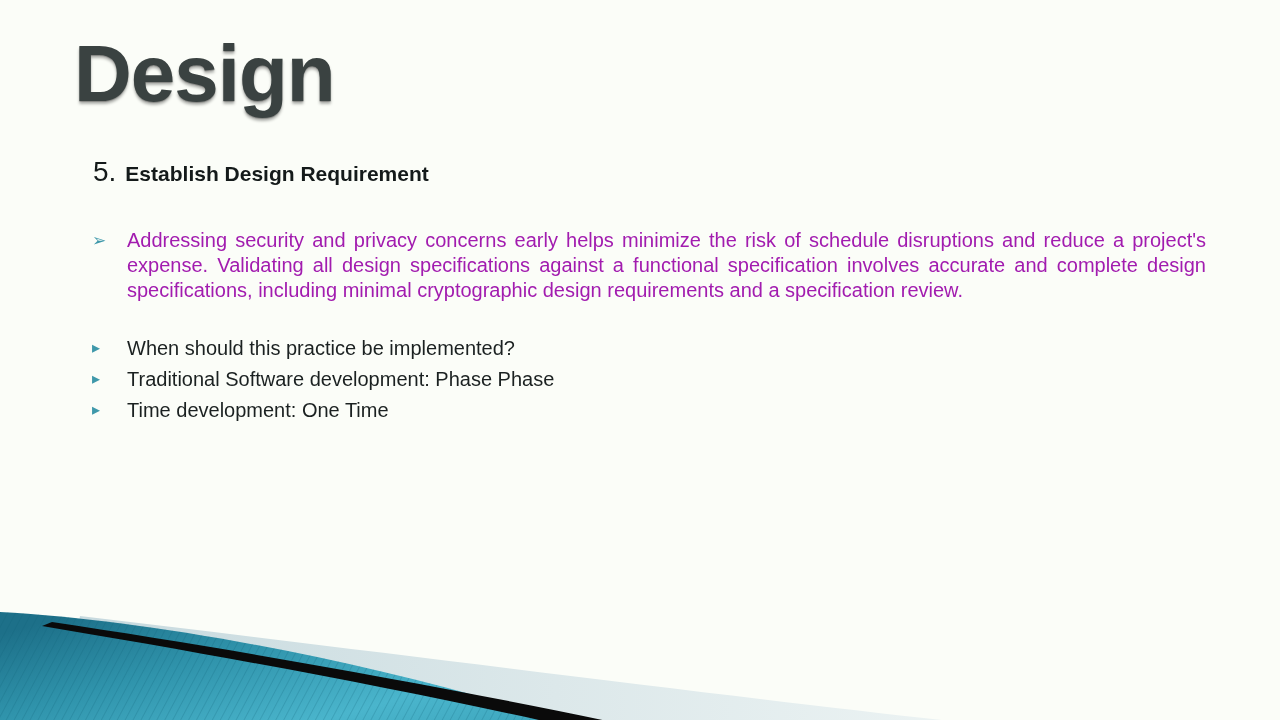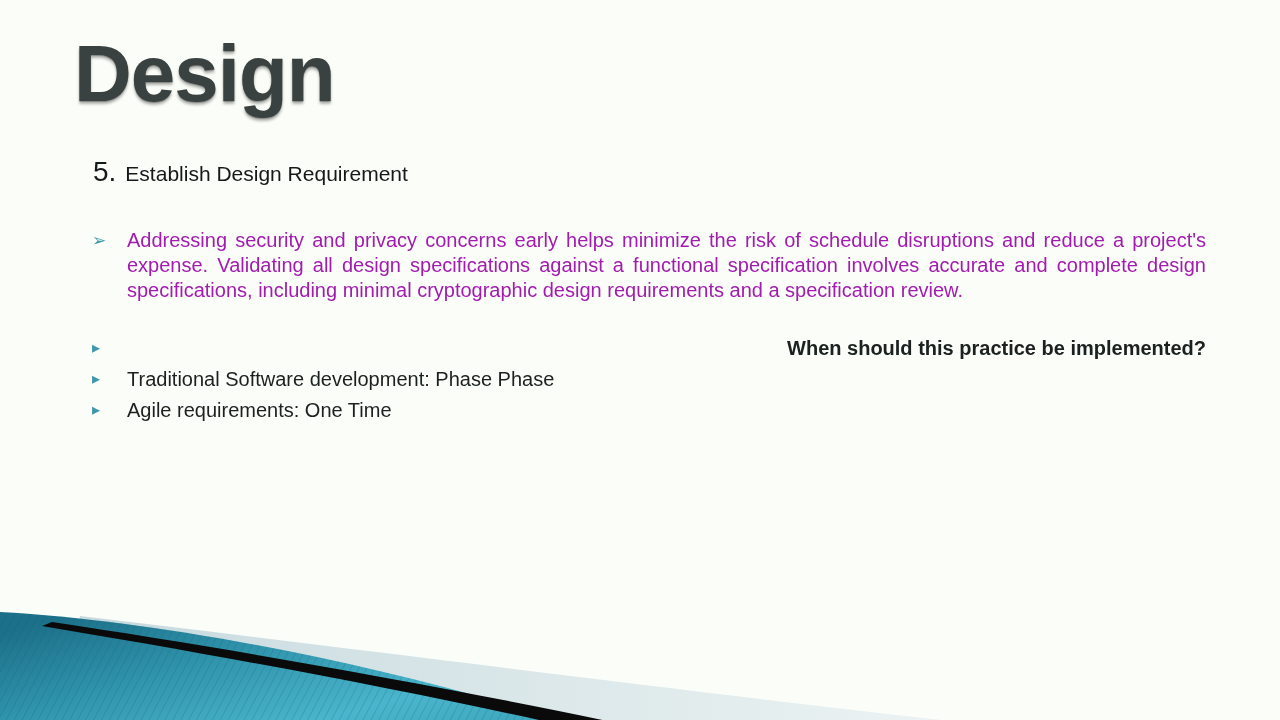--- a/index.html
+++ b/index.html
@@ -37,21 +37,21 @@
     align-items: baseline;
     color: #141a1a;
   }
   .heading-number {
     font-size: 28px;
     font-weight: 400;
     margin-right: 9px;
   }
   .heading-text {
     font-size: 21px;
-    font-weight: 400;
+    font-weight: 700;
   }
   .para-row {
     position: absolute;
     left: 92px;
     top: 228px;
     width: 1114px;
     display: flex;
     align-items: flex-start;
   }
   .para-marker {
@@ -84,22 +84,21 @@
     line-height: 24px;
     color: #3e98aa;
   }
   .bullet-text {
     flex: 1;
     font-size: 20px;
     line-height: 24px;
     color: #1b2121;
   }
   .bullet-row.bold .bullet-text {
-    font-weight: 700;
-    text-align: right;
+    font-weight: 400;
   }
   .decoration {
     position: absolute;
     left: 0;
     bottom: 0;
     width: 1280px;
     height: 720px;
     pointer-events: none;
   }
 </style>
@@ -124,21 +123,21 @@
     <div class="bullet-row bold">
       <span class="bullet-marker">▸</span>
       <span class="bullet-text">When should this practice be implemented?</span>
     </div>
     <div class="bullet-row">
       <span class="bullet-marker">▸</span>
       <span class="bullet-text">Traditional Software development: Phase Phase</span>
     </div>
     <div class="bullet-row">
       <span class="bullet-marker">▸</span>
-      <span class="bullet-text">Agile requirements: One Time</span>
+      <span class="bullet-text">Time development: One Time</span>
     </div>
   </div>
 
   <svg class="decoration" viewBox="0 0 1280 720" width="1280" height="720" aria-hidden="true">
     <defs>
       <linearGradient id="lightGrad" x1="0" y1="0" x2="1" y2="0">
         <stop offset="0" stop-color="#c6d9de"></stop>
         <stop offset="0.55" stop-color="#dce8ea"></stop>
         <stop offset="1" stop-color="#ecf3f3"></stop>
       </linearGradient>

